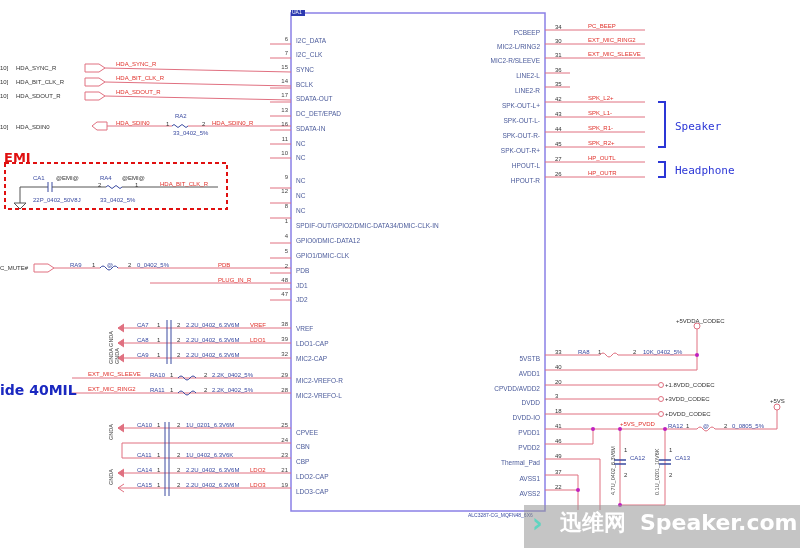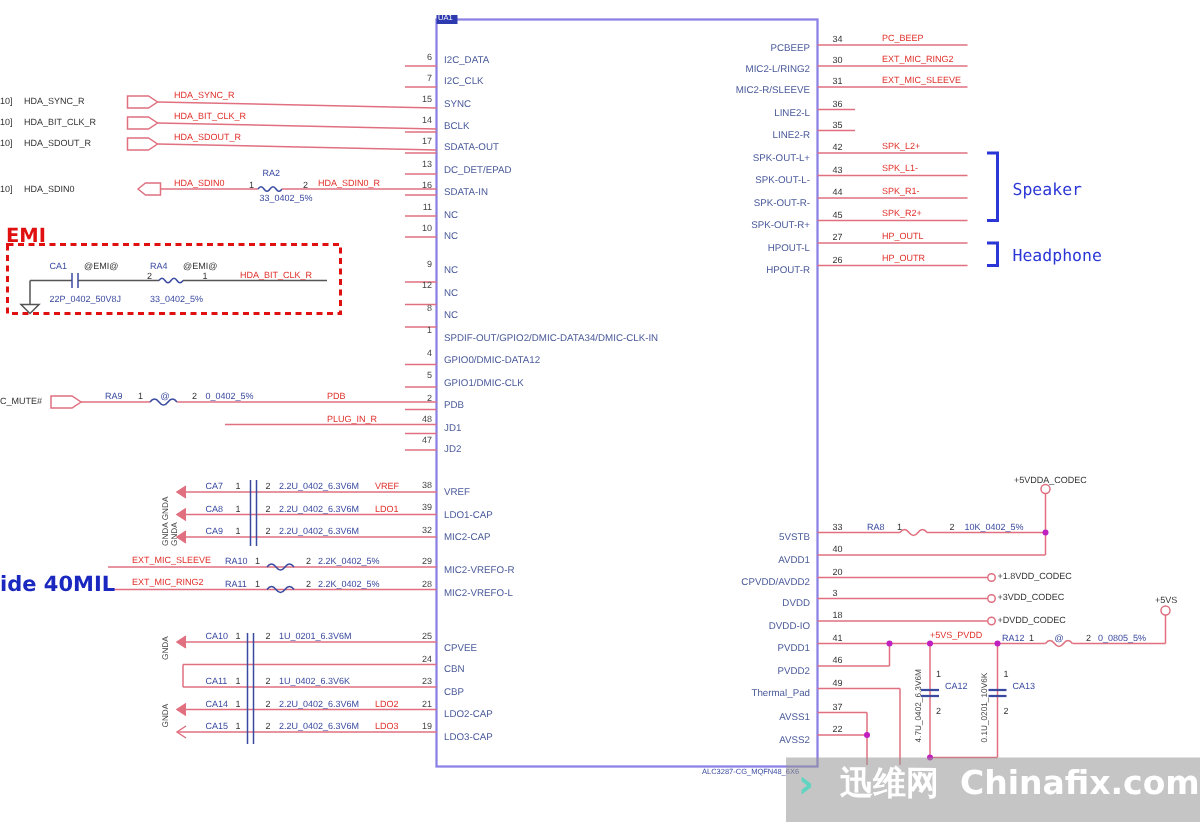--- a/index.html
+++ b/index.html
@@ -436,13 +436,13 @@
   <div class="vtext comp" style="left:610px;top:440px;height:55px;">4.7U_0402_6.3V6M</div>
   <div class="txt comp" style="left:675px;top:455px;">CA13</div>
   <div class="txt blk" style="left:669px;top:447px;">1</div>
   <div class="txt blk" style="left:669px;top:472px;">2</div>
   <div class="vtext comp" style="left:654px;top:440px;height:55px;">0.1U_0201_10V6K</div>
 </div>
 
 <div class="wm-box"></div>
 <div class="txt" style="left:532px;top:510px;font-size:26px;color:#5fd4c0;font-family:'DejaVu Sans',sans-serif;font-weight:bold;">›</div>
 <div class="wm-cn txt">迅维网</div>
-<div class="wm-en txt">Chinafix.com</div>
+<div class="wm-en txt">Speaker.com</div>
 
 </body></html>

